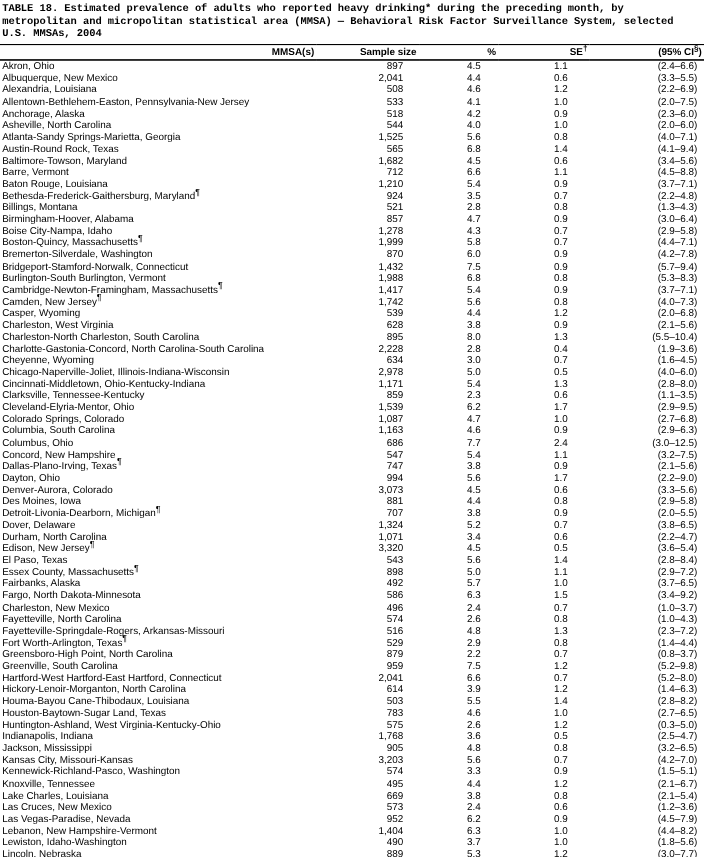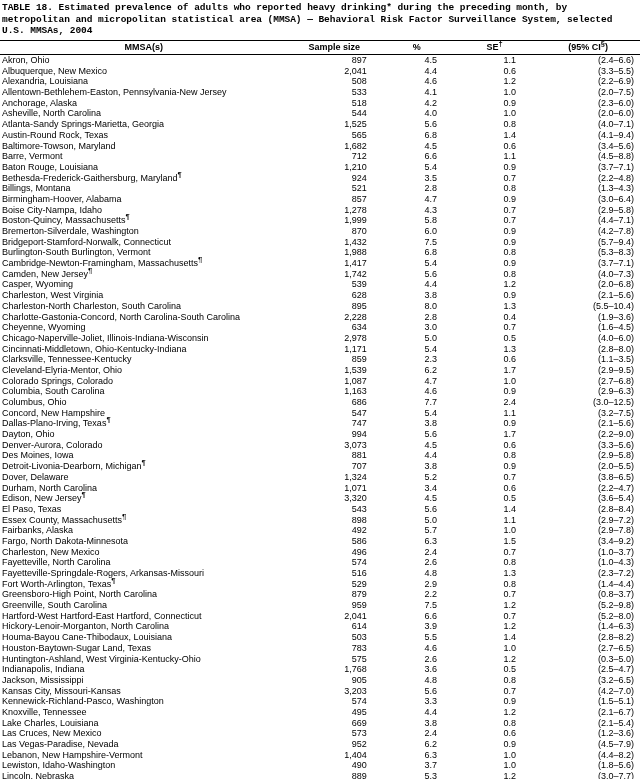--- a/index.html
+++ b/index.html
@@ -27,21 +27,21 @@
   }
   table.data {
     width: 100%;
     border-collapse: collapse;
     font-size: 9px;
     line-height: 10.5px;
   }
   table.data th {
     font-weight: bold;
     font-size: 9px;
-    text-align: center;
+    text-align: right;
     padding: 1px 2px 2px 2px;
     border-top: 1px solid #000;
     border-bottom: 1px solid #000;
     white-space: nowrap;
   }
   table.data td {
     padding: 0px 2px 0px 2px;
     vertical-align: top;
     white-space: nowrap;
     height: 10.7px;
@@ -393,21 +393,21 @@
           <td class="c-n">898</td>
           <td class="c-pct">5.0</td>
           <td class="c-se">1.1</td>
           <td class="c-ci">(2.9–7.2)</td>
         </tr>
         <tr>
           <td class="c-area"><span>Fairbanks, Alaska</span></td>
           <td class="c-n">492</td>
           <td class="c-pct">5.7</td>
           <td class="c-se">1.0</td>
-          <td class="c-ci">(2.9–7.8)</td>
+          <td class="c-ci">(3.7–6.5)</td>
         </tr>
         <tr>
           <td class="c-area"><span>Fargo, North Dakota-Minnesota</span></td>
           <td class="c-n">586</td>
           <td class="c-pct">6.3</td>
           <td class="c-se">1.5</td>
           <td class="c-ci">(3.4–9.2)</td>
         </tr>
         <tr>
           <td class="c-area"><span>Charleston, New Mexico</span></td>

